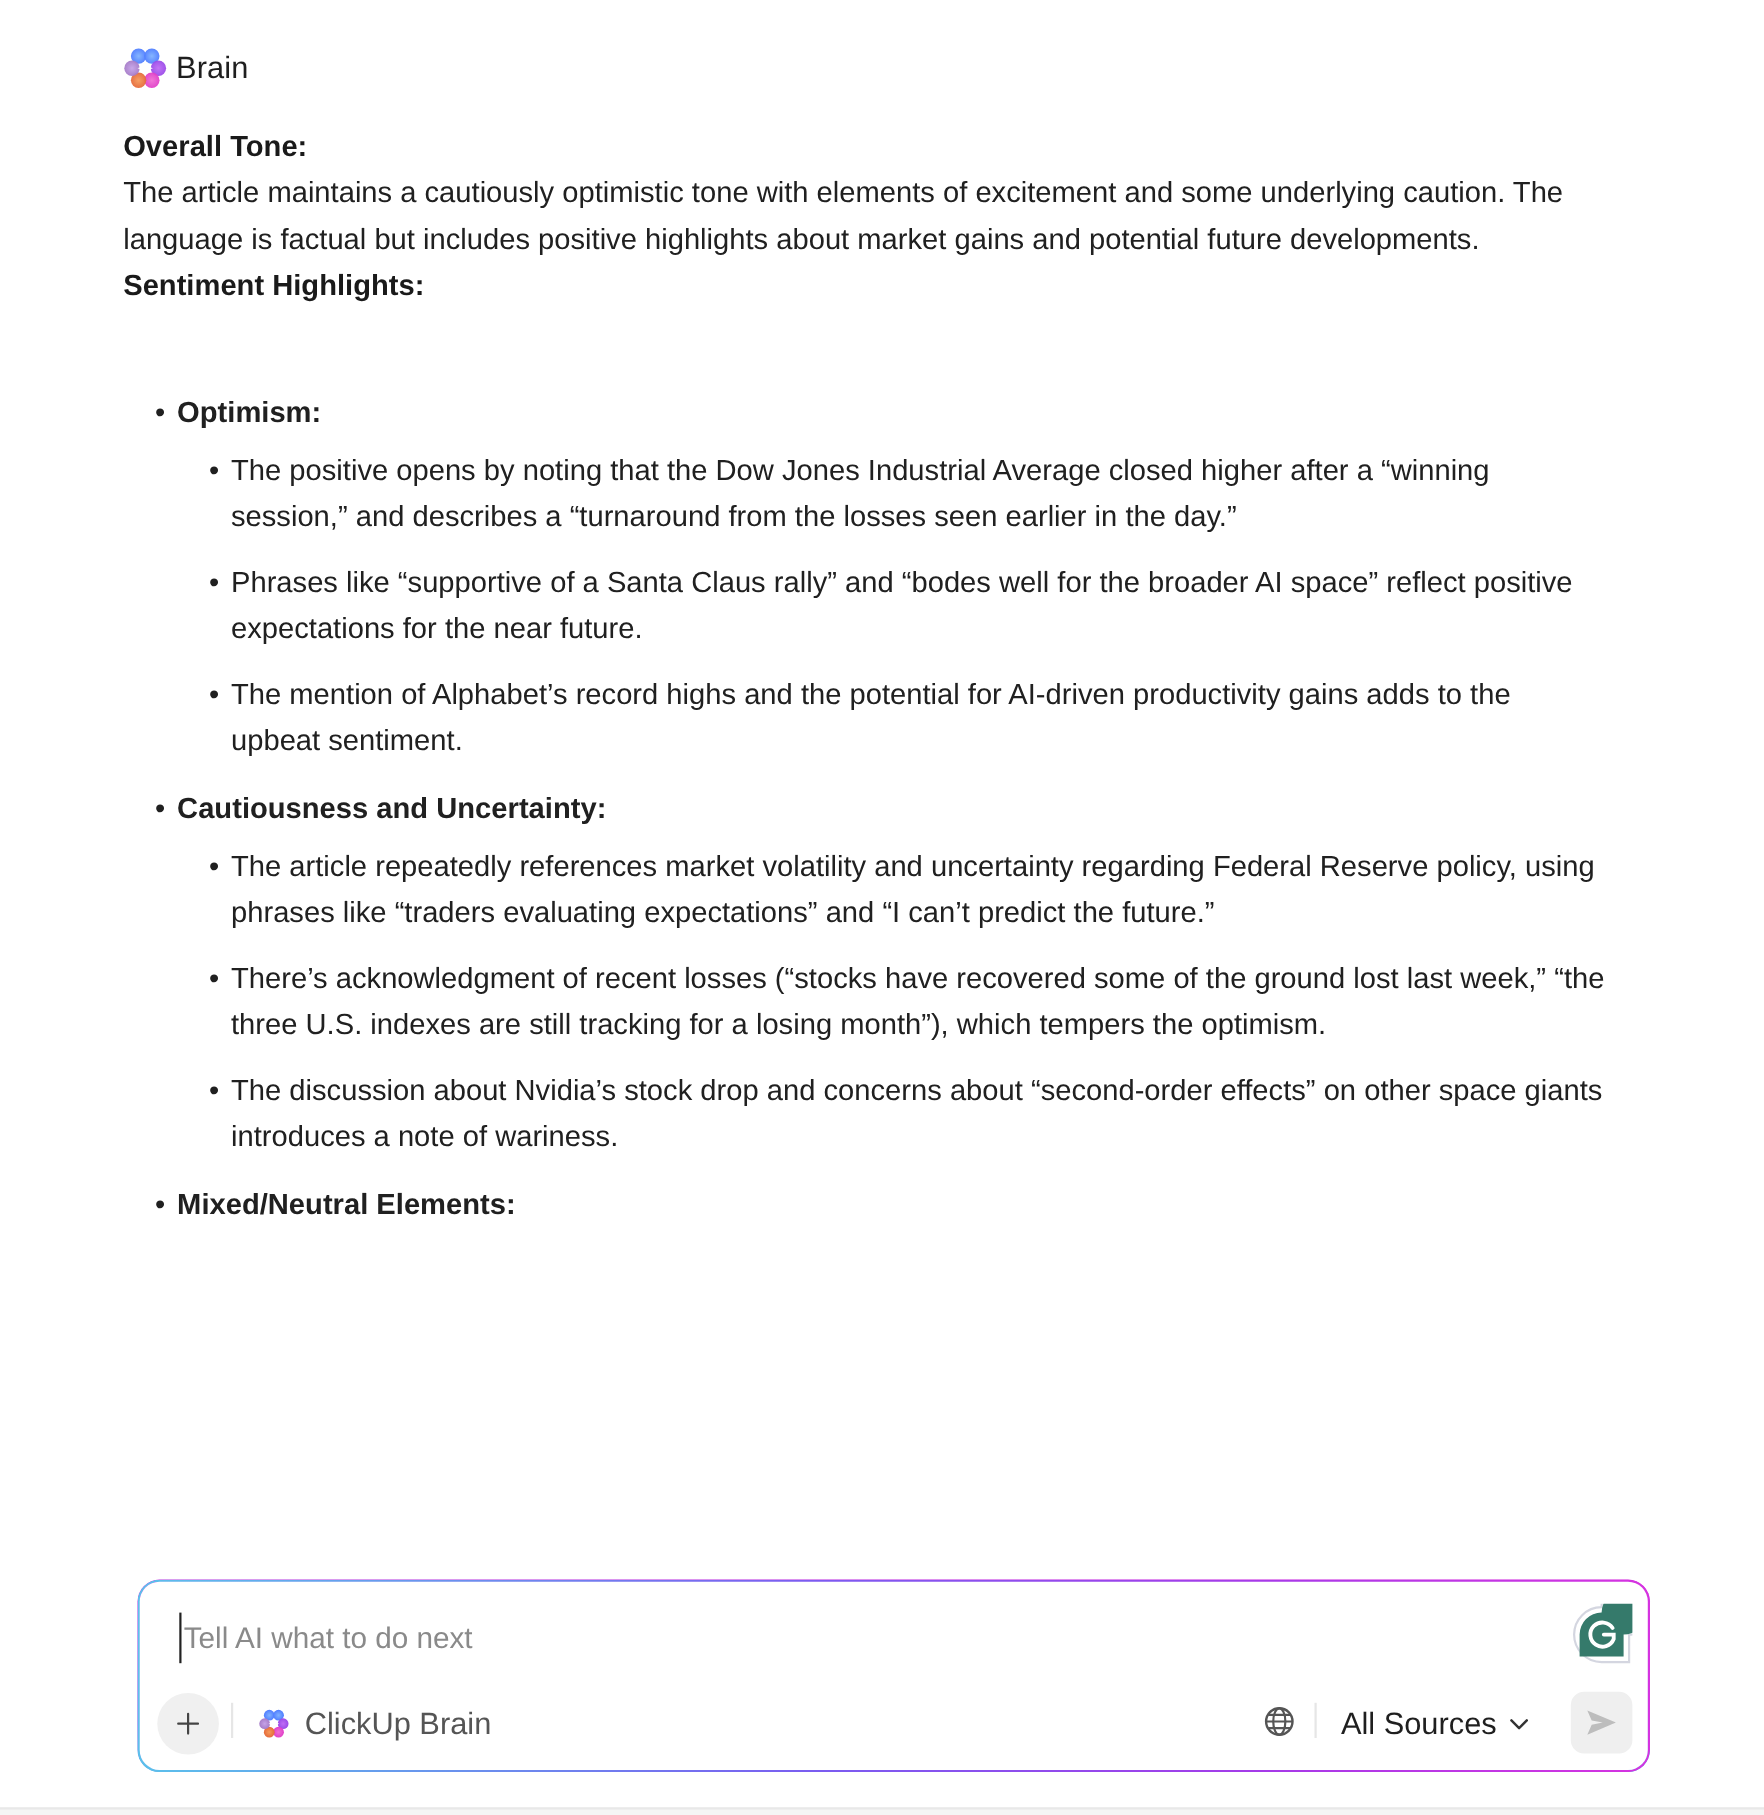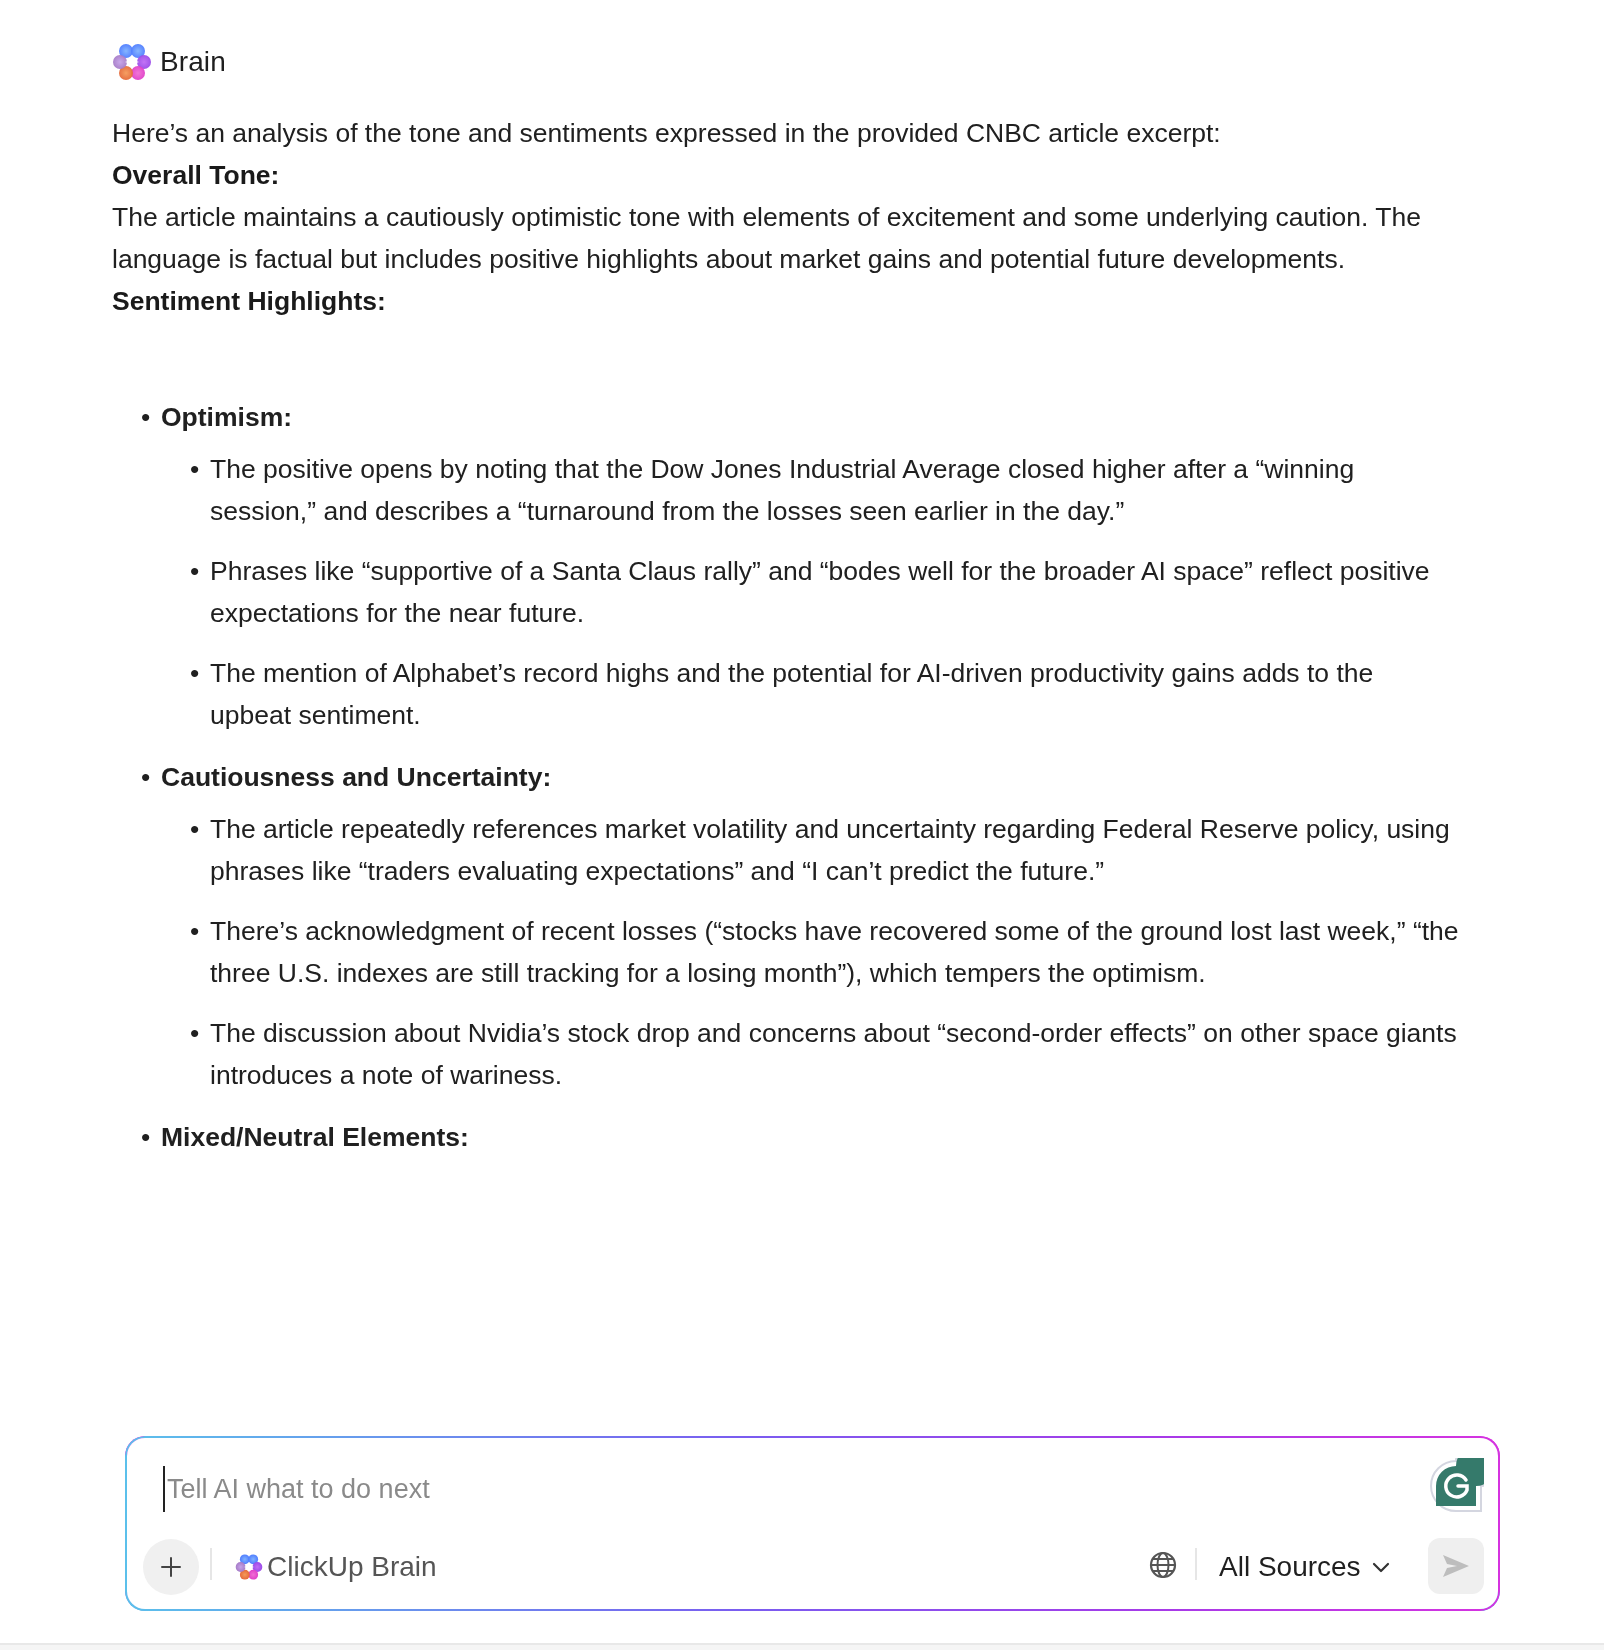--- a/index.html
+++ b/index.html
@@ -94,21 +94,21 @@
     cursor: pointer;
   }
   .divider-v {
     position: absolute; top: 110px; width: 2px; height: 32px; background: #e6e6e6;
   }
   .div-left { left: 83px; }
   .div-right { left: 1068px; }
 
   .model-chip {
     position: absolute; left: 108px; top: 104px; height: 50px;
-    display: flex; align-items: center; gap: 4px;
+    display: flex; align-items: center; gap: 14px;
     cursor: pointer;
   }
   .model-chip .mini-logo { width: 28px; height: 28px; }
   .model-label { font-size: 28px; color: #555; }
 
   .globe-btn {
     position: absolute; left: 1020px; top: 111px;
     width: 32px; height: 32px; cursor: pointer;
   }
   .sources-btn {
@@ -165,21 +165,20 @@
       <circle cx="32" cy="20" r="7" fill="url(#lg2)" opacity="0.95"></circle>
       <circle cx="26" cy="31" r="7" fill="url(#lg3)" opacity="0.95"></circle>
       <circle cx="14" cy="31" r="7" fill="url(#lg4)" opacity="0.95"></circle>
       <circle cx="8" cy="20" r="7" fill="url(#lg5)" opacity="0.95"></circle>
       <path d="M20 13 L22 18 L27 20 L22 22 L20 27 L18 22 L13 20 L18 18 Z" fill="#ffffff" opacity="0.95"></path>
     </svg>
     <span class="header-title">Brain</span>
   </div>
 
   <div class="content">
-    <p class="intro">Here’s an analysis of the tone and sentiments expressed in the provided CNBC article excerpt:</p>
 
     <p class="heading h-overall">Overall Tone:</p>
     <p class="para">The article maintains a cautiously optimistic tone with elements of excitement and some underlying caution. The language is factual but includes positive highlights about market gains and potential future developments.</p>
 
     <p class="heading h-sentiment">Sentiment Highlights:</p>
 
     <ul class="top">
       <li>
         <span class="bullet-dot">•</span>
         <span class="label">Optimism:</span>

